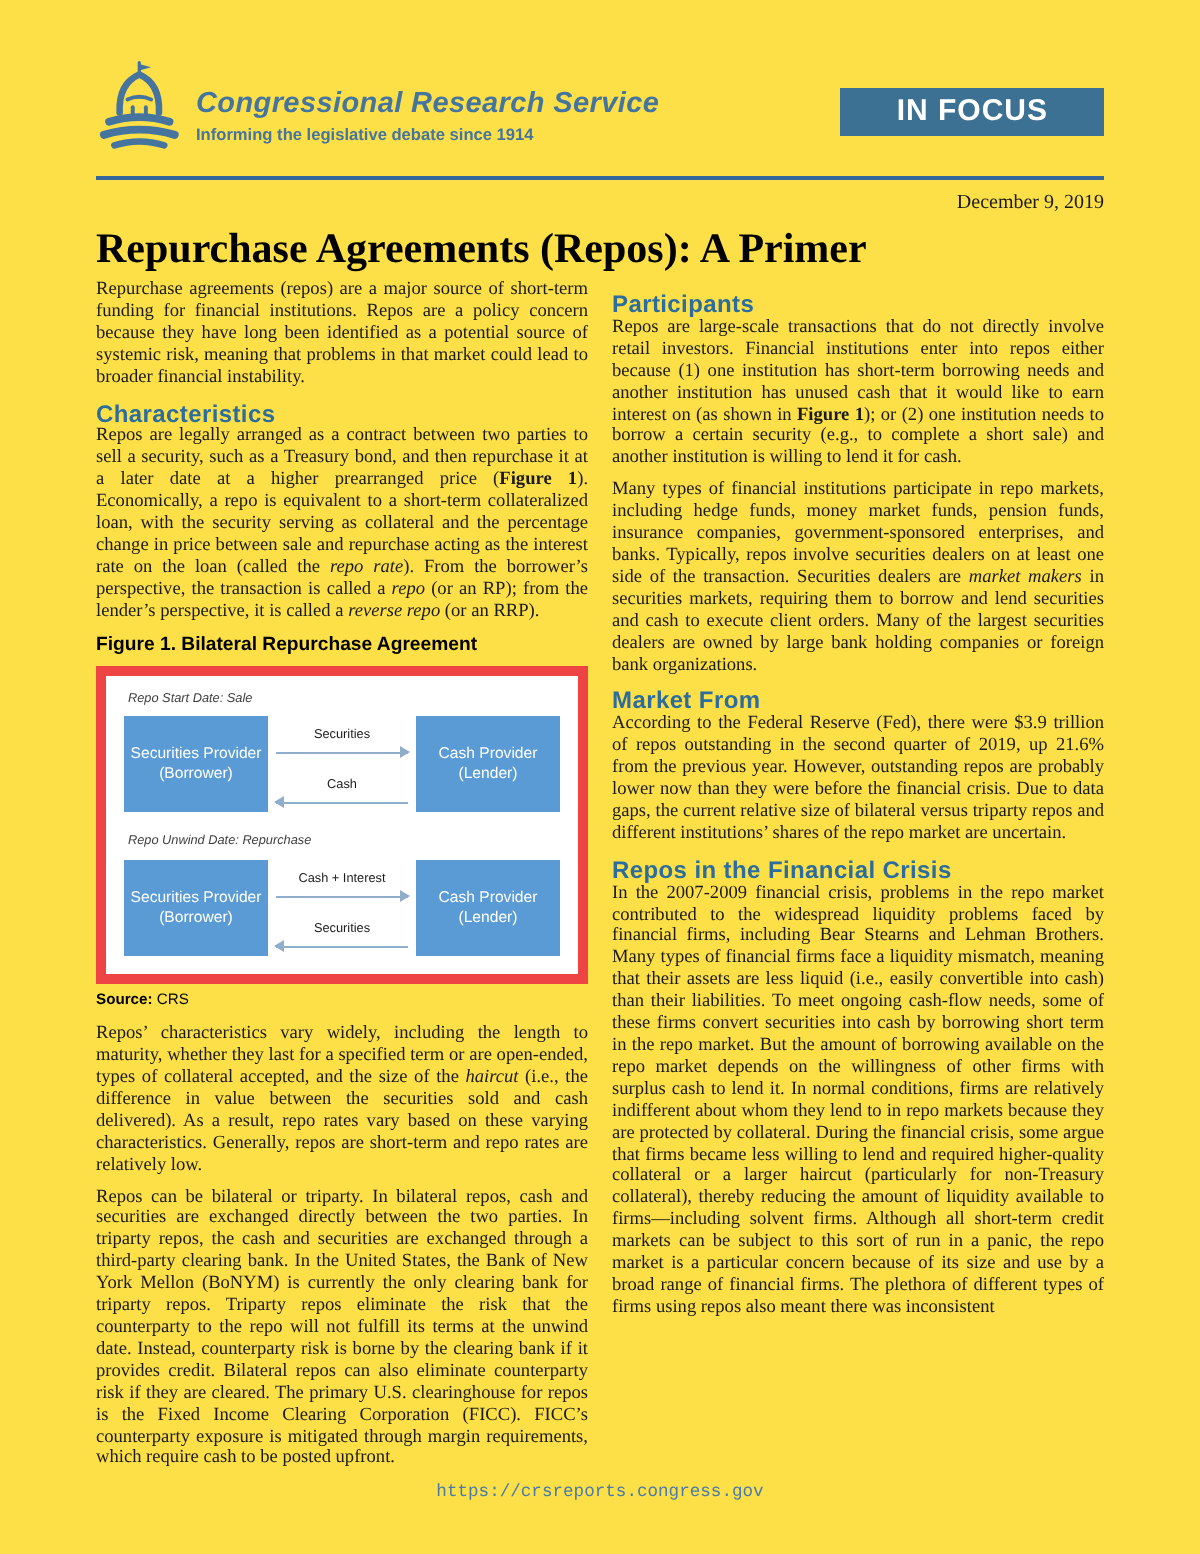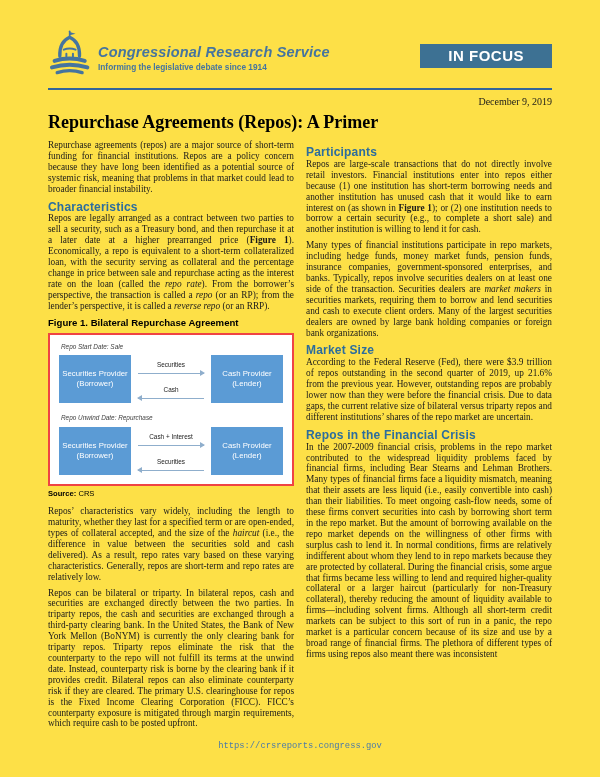--- a/index.html
+++ b/index.html
@@ -26,40 +26,40 @@
   .badge {
     font-family:"Liberation Sans", sans-serif; font-weight:bold; font-size:15px;
     color:#ffffff; background:#3d7193; padding:3px 28px 4px; letter-spacing:0.5px;
     margin-top:14px;
   }
   .rule { position:absolute; top:58px; left:0; right:0; border-bottom:2px solid #33669a; }
   .doc-date { position:absolute; top:66px; right:0; font-size:10px; }
   
   .doc-title {
     position:absolute; top:112px; left:48px; right:48px;
-    font-size:18px; font-weight:bold; color:#000;
+    font-size:21px; font-weight:bold; color:#000;
   }
   
   .columns {
     position:absolute; top:140px; left:48px; right:48px; bottom:42px;
     display:flex; gap:12px;
   }
   .col { width:50%; font-size:9.3px; line-height:10.9px; text-align:justify; }
   .col p { margin-bottom:5px; }
   h2 {
     font-family:"Liberation Sans", sans-serif; font-size:12px; font-weight:bold;
     color:#2c6d9d; margin:7px 0 1px; text-align:left; letter-spacing:0.2px;
   }
   
   .fig-caption {
     font-family:"Liberation Sans", sans-serif; font-weight:bold; font-size:9.6px;
     color:#000; margin:6px 0 4px; text-align:left;
   }
   .figure {
-    border:2px solid #ef4444; padding:7px 9px 9px;
+    border:5px solid #ef4444; padding:7px 9px 9px;
     display:flex; flex-direction:column; gap:10px; background:#fff;
   }
   .panel-label {
     font-family:"Liberation Sans", sans-serif; font-style:italic; font-size:6.4px;
     color:#404040; margin:0 0 3px 2px; text-align:left;
   }
   .panel-row { display:flex; justify-content:space-between; align-items:center; }
   .node {
     width:72px; min-height:48px; background:#5b9bd5; color:#ffffff;
     font-family:"Liberation Sans", sans-serif; font-size:7.8px; line-height:1.3;
@@ -185,21 +185,21 @@
 
       <p><span>Repos’ characteristics vary widely, including the length to maturity, whether they last for a specified term or are open-ended, types of collateral accepted, and the size of the </span><span style="font-style: italic;">haircut</span><span> (i.e., the difference in value between the securities sold and cash delivered). As a result, repo rates vary based on these varying characteristics. Generally, repos are short-term and repo rates are relatively low.</span></p>
       <p>Repos can be bilateral or triparty. In bilateral repos, cash and securities are exchanged directly between the two parties. In triparty repos, the cash and securities are exchanged through a third-party clearing bank. In the United States, the Bank of New York Mellon (BoNYM) is currently the only clearing bank for triparty repos. Triparty repos eliminate the risk that the counterparty to the repo will not fulfill its terms at the unwind date. Instead, counterparty risk is borne by the clearing bank if it provides credit. Bilateral repos can also eliminate counterparty risk if they are cleared. The primary U.S. clearinghouse for repos is the Fixed Income Clearing Corporation (FICC). FICC’s counterparty exposure is mitigated through margin requirements, which require cash to be posted upfront.</p>
     </div>
 
     <div class="col">
       <h2>Participants</h2>
       <p><span>Repos are large-scale transactions that do not directly involve retail investors. Financial institutions enter into repos either because (1) one institution has short-term borrowing needs and another institution has unused cash that it would like to earn interest on (as shown in </span><span style="font-weight: bold;">Figure 1</span><span>); or (2) one institution needs to borrow a certain security (e.g., to complete a short sale) and another institution is willing to lend it for cash.</span></p>
       <p><span>Many types of financial institutions participate in repo markets, including hedge funds, money market funds, pension funds, insurance companies, government-sponsored enterprises, and banks. Typically, repos involve securities dealers on at least one side of the transaction. Securities dealers are </span><span style="font-style: italic;">market makers</span><span> in securities markets, requiring them to borrow and lend securities and cash to execute client orders. Many of the largest securities dealers are owned by large bank holding companies or foreign bank organizations.</span></p>
 
-      <h2>Market Size</h2>
+      <h2>Market From</h2>
       <p>According to the Federal Reserve (Fed), there were $3.9 trillion of repos outstanding in the second quarter of 2019, up 21.6% from the previous year. However, outstanding repos are probably lower now than they were before the financial crisis. Due to data gaps, the current relative size of bilateral versus triparty repos and different institutions’ shares of the repo market are uncertain.</p>
 
       <h2>Repos in the Financial Crisis</h2>
       <p>In the 2007-2009 financial crisis, problems in the repo market contributed to the widespread liquidity problems faced by financial firms, including Bear Stearns and Lehman Brothers. Many types of financial firms face a liquidity mismatch, meaning that their assets are less liquid (i.e., easily convertible into cash) than their liabilities. To meet ongoing cash-flow needs, some of these firms convert securities into cash by borrowing short term in the repo market. But the amount of borrowing available on the repo market depends on the willingness of other firms with surplus cash to lend it. In normal conditions, firms are relatively indifferent about whom they lend to in repo markets because they are protected by collateral. During the financial crisis, some argue that firms became less willing to lend and required higher-quality collateral or a larger haircut (particularly for non-Treasury collateral), thereby reducing the amount of liquidity available to firms—including solvent firms. Although all short-term credit markets can be subject to this sort of run in a panic, the repo market is a particular concern because of its size and use by a broad range of financial firms. The plethora of different types of firms using repos also meant there was inconsistent</p>
     </div>
 
   </div>
 
   <div class="footer">
     <a href="#">https://crsreports.congress.gov</a>

